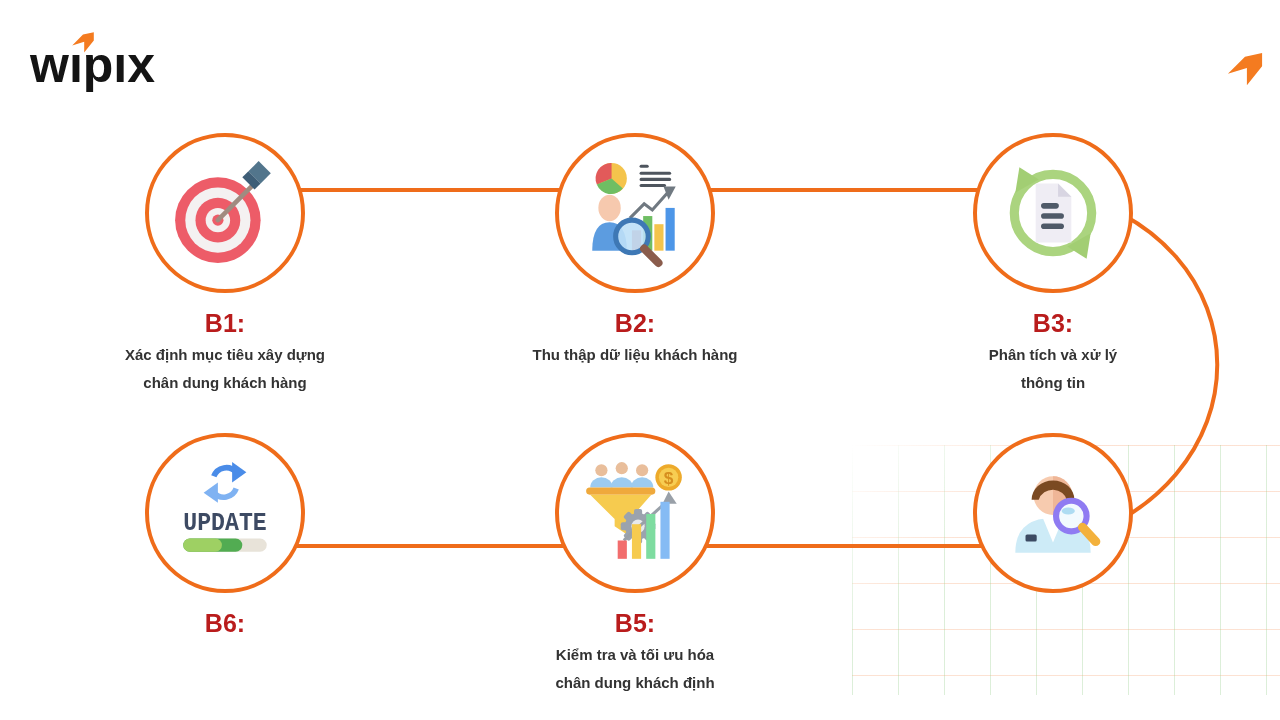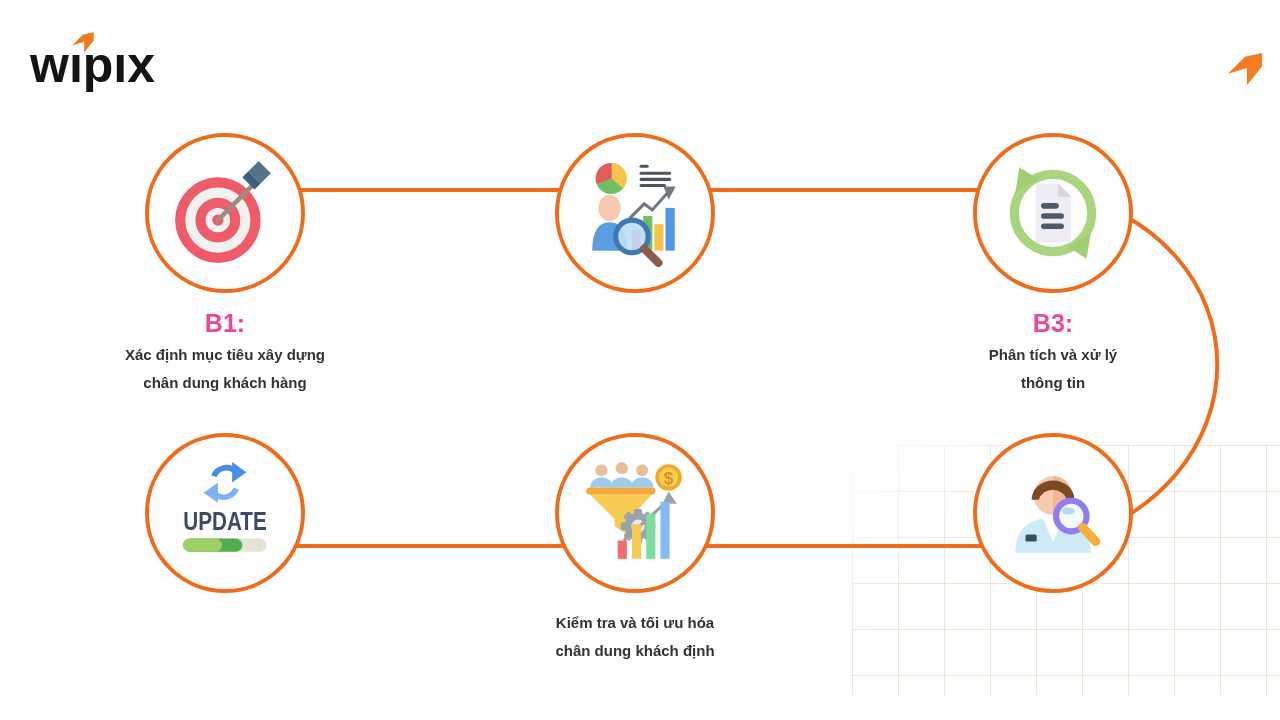--- a/index.html
+++ b/index.html
@@ -11,21 +11,21 @@
       repeating-linear-gradient(to right, rgba(150,205,140,.33) 0 1px, transparent 1px 46px),
       repeating-linear-gradient(to bottom, rgba(247,166,120,.33) 0 1px, transparent 1px 46px);
     -webkit-mask-image:linear-gradient(135deg, transparent 0%, #000 30%);
     mask-image:linear-gradient(135deg, transparent 0%, #000 30%);
   }
   #connectors{position:absolute;left:0;top:0;z-index:1;pointer-events:none;}
   .circle{position:absolute;width:160px;height:160px;box-sizing:border-box;
           border:4px solid #EF6C1A;border-radius:50%;background:#fff;z-index:2;
           display:flex;align-items:center;justify-content:center;}
   .label{position:absolute;width:440px;text-align:center;z-index:3;}
-  .step-id{color:#ec4899;font-size:25px;font-weight:bold;margin-bottom:3px;}
+  .step-id{color:#b91c1c;font-size:25px;font-weight:bold;margin-bottom:3px;}
   .step-text{color:#333333;font-size:15px;font-weight:bold;line-height:28px;white-space:pre-line;}
   #logo{position:absolute;left:30px;top:10px;z-index:4;}
   #logo .word{font-size:50px;font-weight:800;color:#141414;letter-spacing:0px;line-height:1;}
   #logo .flag{position:absolute;left:41px;top:-9px;}
   #tr-flag{position:absolute;left:1226px;top:20px;z-index:4;}
 </style>
 </head>
 <body>
 
 <div id="canvas">
@@ -93,21 +93,21 @@
       <path d="M38 26 h22 l13 13 v45 h-35 z" fill="#EFEDF4"></path>
       <path d="M60 26 l13 13 h-13 z" fill="#D8D5E2"></path>
       <g stroke="#4F5A68" stroke-width="5.5" stroke-linecap="round">
         <line x1="46" y1="48" x2="58" y2="48"></line>
         <line x1="46" y1="58" x2="63" y2="58"></line>
         <line x1="46" y1="68" x2="63" y2="68"></line>
       </g>
     </svg>
   </div>
 
-  <div class="circle" style="left:145px;top:403px;">
+  <div class="circle" style="left:145px;top:403px;font-family:Liberation Mono, monospace;">
     <svg width="112" height="112" viewBox="0 0 110 110">
       <path d="M44 19 A13 13 0 0 1 66 15" fill="none" stroke="#4A8CE8" stroke-width="5.5"></path>
       <polygon points="62,5 76,15 62,25" fill="#4A8CE8"></polygon>
       <path d="M66 31 A13 13 0 0 1 44 35" fill="none" stroke="#7FB2F2" stroke-width="5.5"></path>
       <polygon points="48,45 34,35 48,25" fill="#7FB2F2"></polygon>
       <text x="55" y="72" text-anchor="middle" font-weight="800" font-size="25" fill="#3D4A63" textLength="82" lengthAdjust="spacingAndGlyphs">UPDATE</text>
       <rect x="14" y="80" width="82" height="13" rx="6.5" fill="#E8E3D9"></rect>
       <rect x="14" y="80" width="58" height="13" rx="6.5" fill="#52AC52"></rect>
       <rect x="14" y="80" width="38" height="13" rx="6.5" fill="#9ED063"></rect>
     </svg>
@@ -155,25 +155,31 @@
       <ellipse cx="70" cy="53" rx="6.5" ry="3.5" fill="#AEDCF2"></ellipse>
       <line x1="84" y1="69" x2="97" y2="83" stroke="#F3B13C" stroke-width="9" stroke-linecap="round"></line>
     </svg>
   </div>
 
   <div class="label" style="left:5px;top:279px;">
     <div class="step-id">B1:</div>
     <div class="step-text">Xác định mục tiêu xây dựng
 chân dung khách hàng</div>
   </div>
+  <div class="label" style="left:415px;top:279px;">
+    <div class="step-id">B2:</div>
+    <div class="step-text">Thu thập dữ liệu khách hàng</div>
+  </div>
   <div class="label" style="left:833px;top:279px;">
     <div class="step-id">B3:</div>
     <div class="step-text">Phân tích và xử lý
 thông tin</div>
   </div>
   <div class="label" style="left:5px;top:579px;">
+    <div class="step-id">B6:</div>
   </div>
   <div class="label" style="left:415px;top:579px;">
+    <div class="step-id">B5:</div>
     <div class="step-text">Kiểm tra và tối ưu hóa
 chân dung khách định</div>
   </div>
 
 </div>
 
 </body></html>

